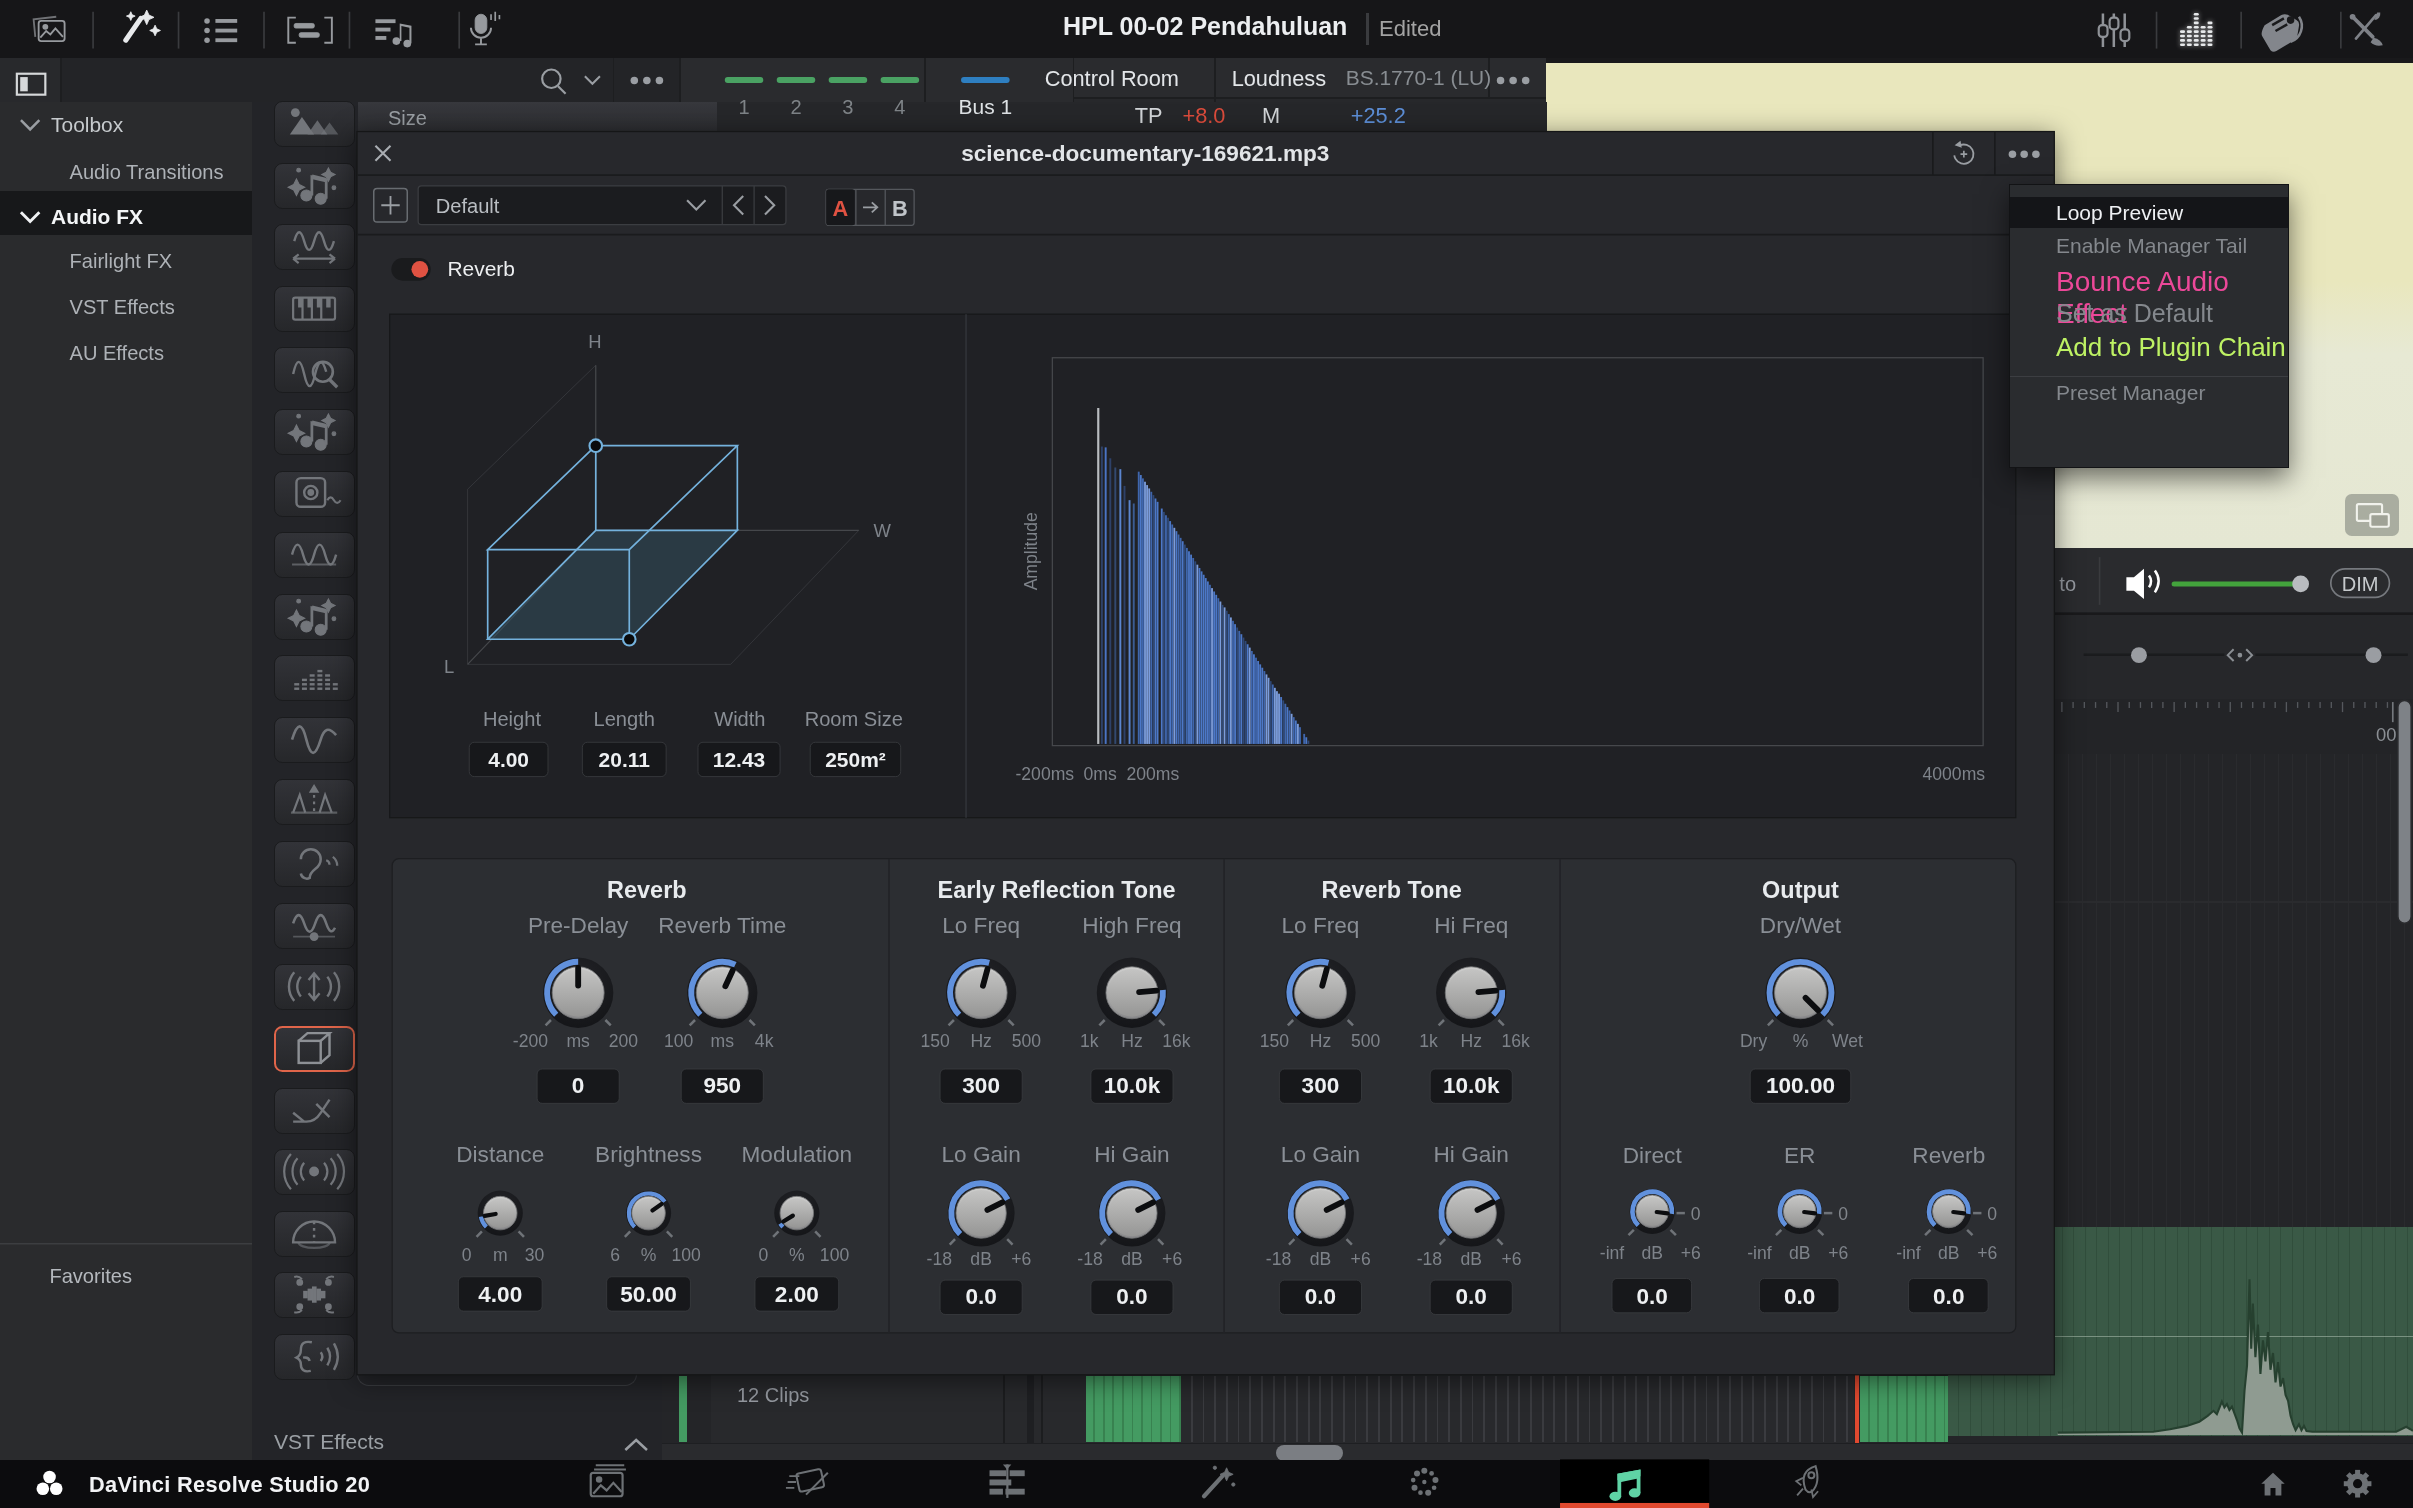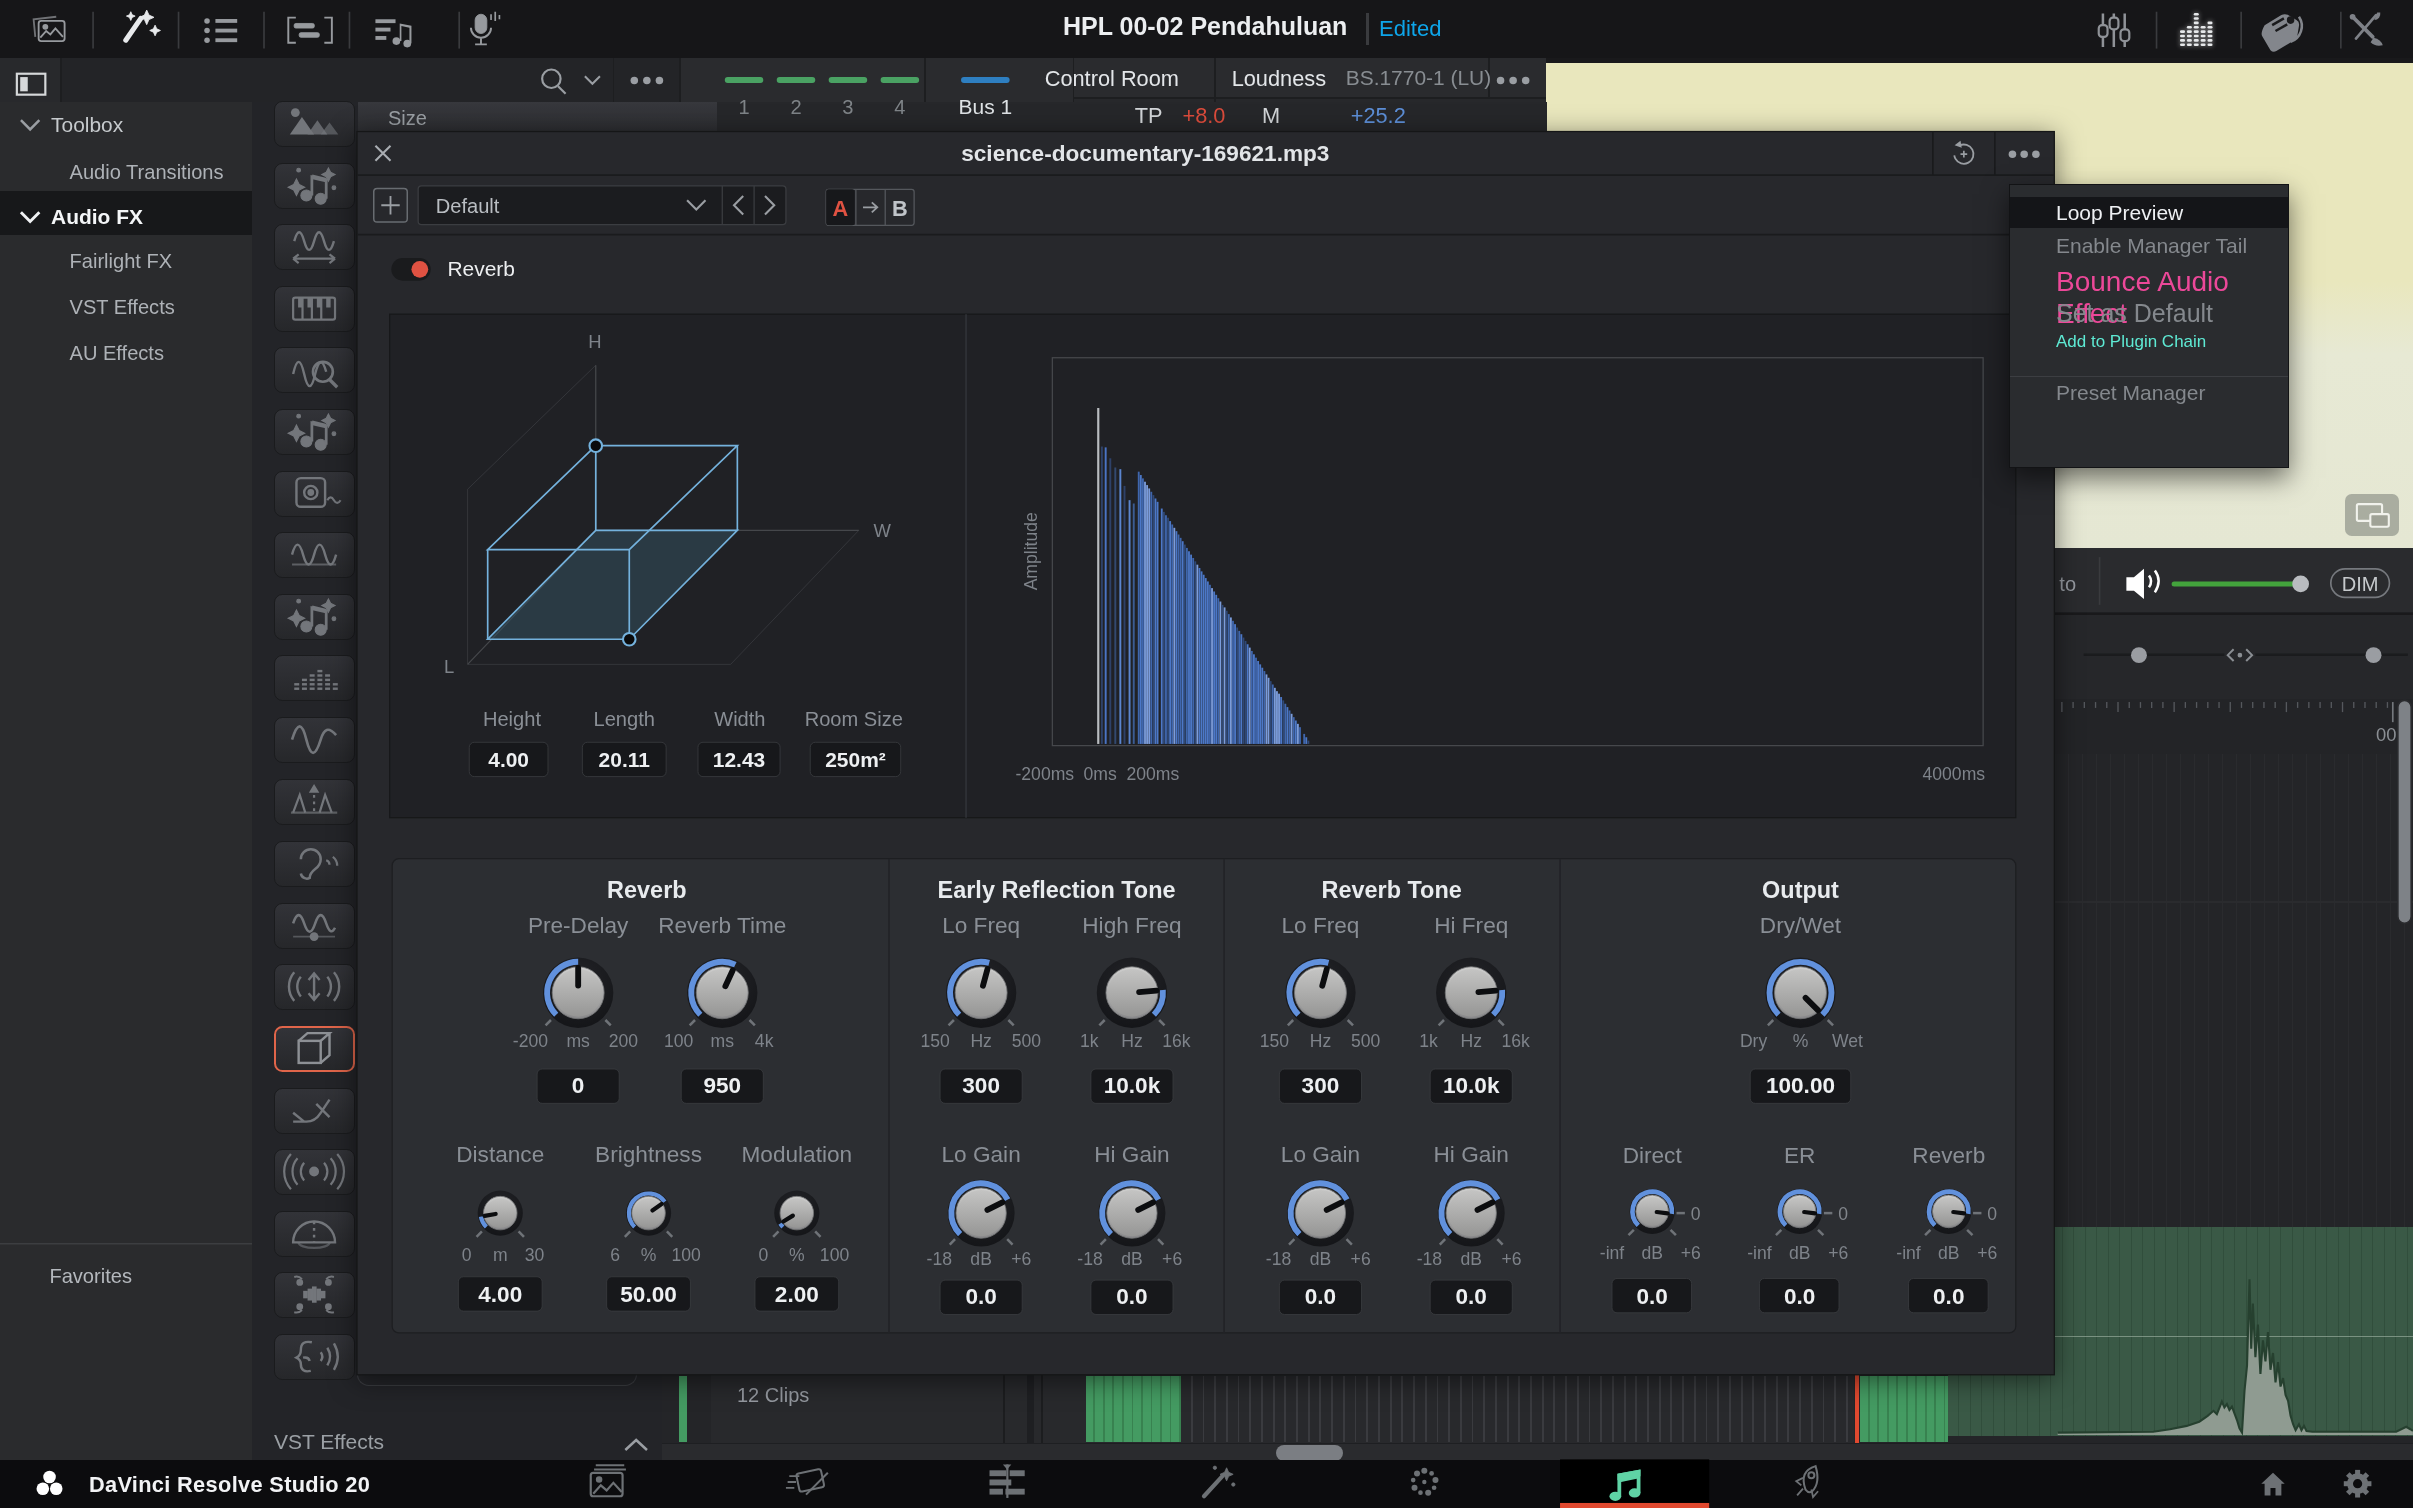--- a/index.html
+++ b/index.html
@@ -8,21 +8,21 @@
 text { font-family:"Liberation Sans", sans-serif; }
 .t21 { font-size:21px; } .t22 { font-size:22px; } .t25 { font-size:25px; } .t25b { font-size:25px; font-weight:bold; } .t24 { font-size:24px; } .t26 { font-size:26px; }
 .t26b { font-size:26px; font-weight:bold; }
 .t27 { font-size:27px; } .t27b { font-size:27px; font-weight:bold; } .t28b { font-size:28px; font-weight:bold; }
 </style></head>
 <body>
 
 <div class="abs" style="left:0;top:0;width:2413px;height:58px;background:#161618"></div>
 <div class="abs" style="left:1063px;top:11.7px;width:503px;height:37px;color:#eceef0;font-size:25px;font-weight:bold">HPL 00-02 Pendahuluan</div>
 <div class="abs" style="left:1366px;top:13.4px;width:2.5px;height:32px;background:#3a3b3e"></div>
-<div class="abs" style="left:1379px;top:16px;color:#0ea5e9;font-size:22px">Edited</div>
+<div class="abs" style="left:1379px;top:16px;color:#a3a3a3;font-size:22px">Edited</div>
 
 <div class="abs" style="left:0;top:58px;width:1546px;height:79px;background:#1d1e20"></div>
 <div class="abs" style="left:0;top:58px;width:60px;height:44px;background:#28292c"></div>
 <div class="abs" style="left:62px;top:58px;width:551px;height:44px;background:#232427"></div>
 <div class="abs" style="left:614px;top:58px;width:65px;height:44px;background:#232427"></div>
 <div class="abs" style="left:681px;top:58px;width:243px;height:70px;background:#2a2b2e"></div>
 <div class="abs" style="left:926px;top:58px;width:147px;height:70px;background:#2a2b2e"></div>
 <div class="abs" style="left:1074px;top:58px;width:140px;height:39px;background:#2a2b2e"></div>
 <div class="abs" style="left:1074px;top:99px;width:140px;height:38px;background:#27282b"></div>
 <div class="abs" style="left:1216px;top:58px;width:272px;height:39px;background:#2a2b2e"></div>
@@ -972,17 +972,17 @@
 <rect x="2278" y="1526" width="95" height="41" rx="6" fill="#17181b" stroke="#3a3c40" stroke-width="1"></rect>
     <text x="2326" y="1556" class="t27b" fill="#eef0f2" text-anchor="middle">0.0</text>
 </svg>
 
 <div style="position:absolute;left:2009px;top:184px;width:280px;height:284px;background:#2a2c2f;border:0.8px solid #121315;box-shadow:0 10px 25px rgba(0,0,0,.55);z-index:30">
  <div style="position:absolute;left:0;top:11.7px;width:100%;height:31px;background:#141518"></div>
  <div style="position:absolute;left:46px;top:16px;color:#eef0f3;font-size:21px">Loop Preview</div>
  <div style="position:absolute;left:46px;top:49px;color:#84888d;font-size:21px">Enable Manager Tail</div>
  <div style="position:absolute;left:46px;top:81px;color:#ec4899;font-size:28px">Bounce Audio Effect</div>
  <div style="position:absolute;left:46px;top:114px;color:#84888d;font-size:25px">Set as Default</div>
- <div style="position:absolute;left:46px;top:147px;color:#5eead4;font-size:17px">Add to Plugin Chain</div>
+ <div style="position:absolute;left:46px;top:147px;color:#bef264;font-size:26px">Add to Plugin Chain</div>
  <div style="position:absolute;left:0;top:191px;width:100%;height:0.8px;background:#3c3e42"></div>
  <div style="position:absolute;left:46px;top:196px;color:#84888d;font-size:21px">Preset Manager</div>
 </div>
 
 
 </body></html>

